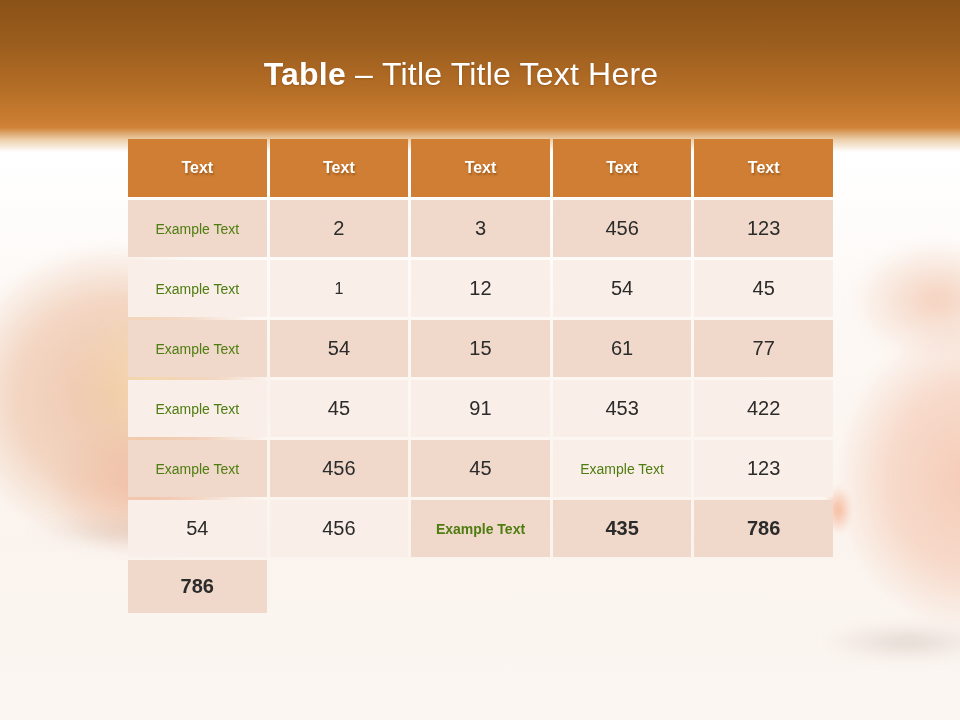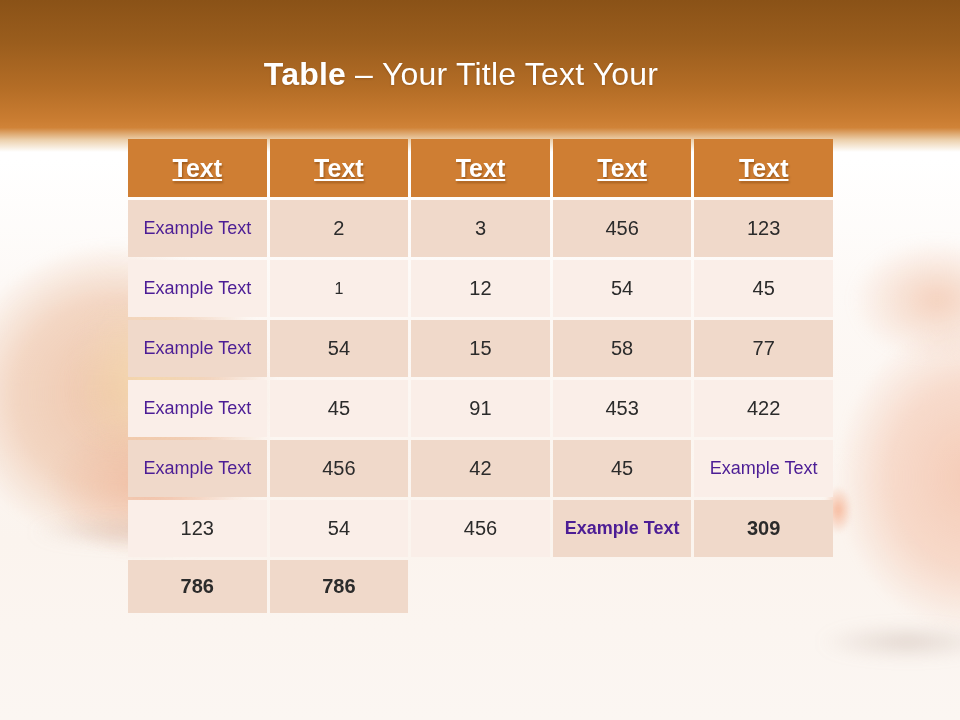--- a/index.html
+++ b/index.html
@@ -107,29 +107,28 @@
   }
   .cell {
     display: flex;
     align-items: center;
     justify-content: center;
   }
   .cell.head {
     background: #cf7e33;
     color: #ffffff;
     font-weight: 700;
-    font-size: 25px;
+    font-size: 16px;
     text-shadow: 1px 2px 2px rgba(102, 51, 0, 0.45);
-    text-decoration: underline;
   }
   .cell.dark  { background: #f0d9ca; }
   .cell.light { background: #faeee8; }
   .cell.label {
-    font-size: 18px;
-    color: #4c1d95;
+    font-size: 14px;
+    color: #4d7c0f;
   }
   .cell.value {
     font-size: 20px;
     color: #2b2b2b;
   }
   .cell.bold { font-weight: 700; }
   
   .table .cell:nth-child(12) { font-size: 16px; }
 </style>
 </head>
@@ -142,21 +141,21 @@
   <div class="blob blob-left-front"></div>
   <div class="blob blob-right-top"></div>
   <div class="blob blob-right-big"></div>
   <div class="blob blob-right-small"></div>
   <div class="blob blob-shadow-left"></div>
   <div class="blob blob-shadow-right"></div>
 
   <div class="top-band"></div>
 
   <h1 class="title">
-    <span class="kw">Table</span><span class="sep">–</span><span class="rest">Your Title Text Your</span>
+    <span class="kw">Table</span><span class="sep">–</span><span class="rest">Title Title Text Here</span>
   </h1>
 
   <div class="table">
       <div class="cell head">Text</div>
       <div class="cell head">Text</div>
       <div class="cell head">Text</div>
       <div class="cell head">Text</div>
       <div class="cell head">Text</div>
       <div class="cell label dark">Example Text</div>
       <div class="cell value dark">2</div>
@@ -164,34 +163,33 @@
       <div class="cell value dark">456</div>
       <div class="cell value dark">123</div>
       <div class="cell label light">Example Text</div>
       <div class="cell value light">1</div>
       <div class="cell value light">12</div>
       <div class="cell value light">54</div>
       <div class="cell value light">45</div>
       <div class="cell label dark">Example Text</div>
       <div class="cell value dark">54</div>
       <div class="cell value dark">15</div>
-      <div class="cell value dark">58</div>
+      <div class="cell value dark">61</div>
       <div class="cell value dark">77</div>
       <div class="cell label light">Example Text</div>
       <div class="cell value light">45</div>
       <div class="cell value light">91</div>
       <div class="cell value light">453</div>
       <div class="cell value light">422</div>
       <div class="cell label dark">Example Text</div>
       <div class="cell value dark">456</div>
-      <div class="cell value dark">42</div>
       <div class="cell value dark">45</div>
       <div class="cell label light">Example Text</div>
       <div class="cell value light">123</div>
       <div class="cell value light">54</div>
       <div class="cell value light">456</div>
       <div class="cell label dark bold">Example Text</div>
-      <div class="cell value dark bold">309</div>
+      <div class="cell value dark bold">435</div>
       <div class="cell value dark bold">786</div>
       <div class="cell value dark bold">786</div>
     </div>
 
 </div>
 
 </body></html>

